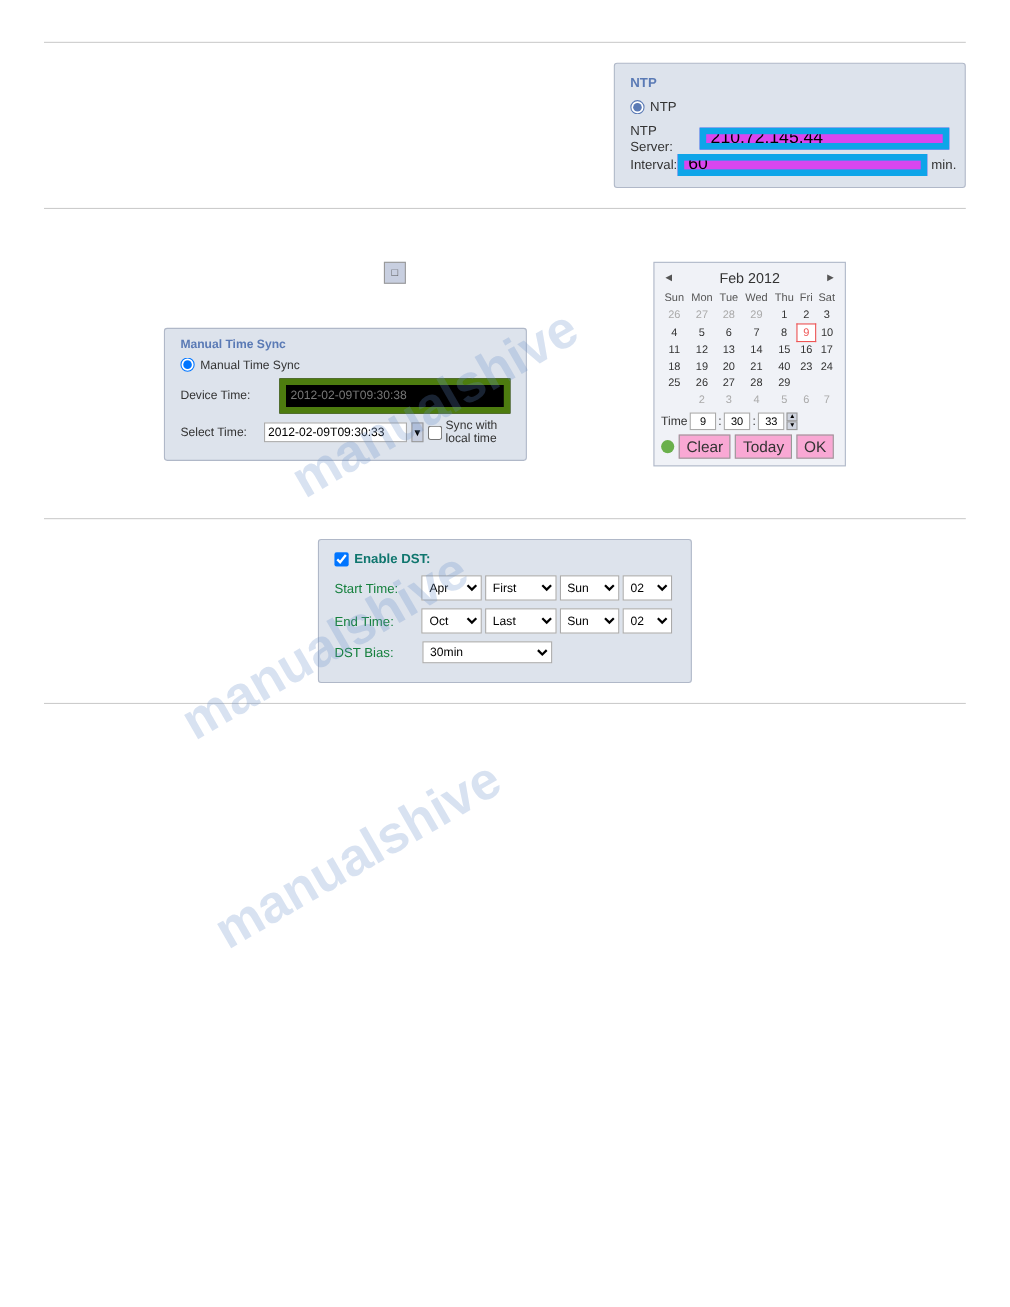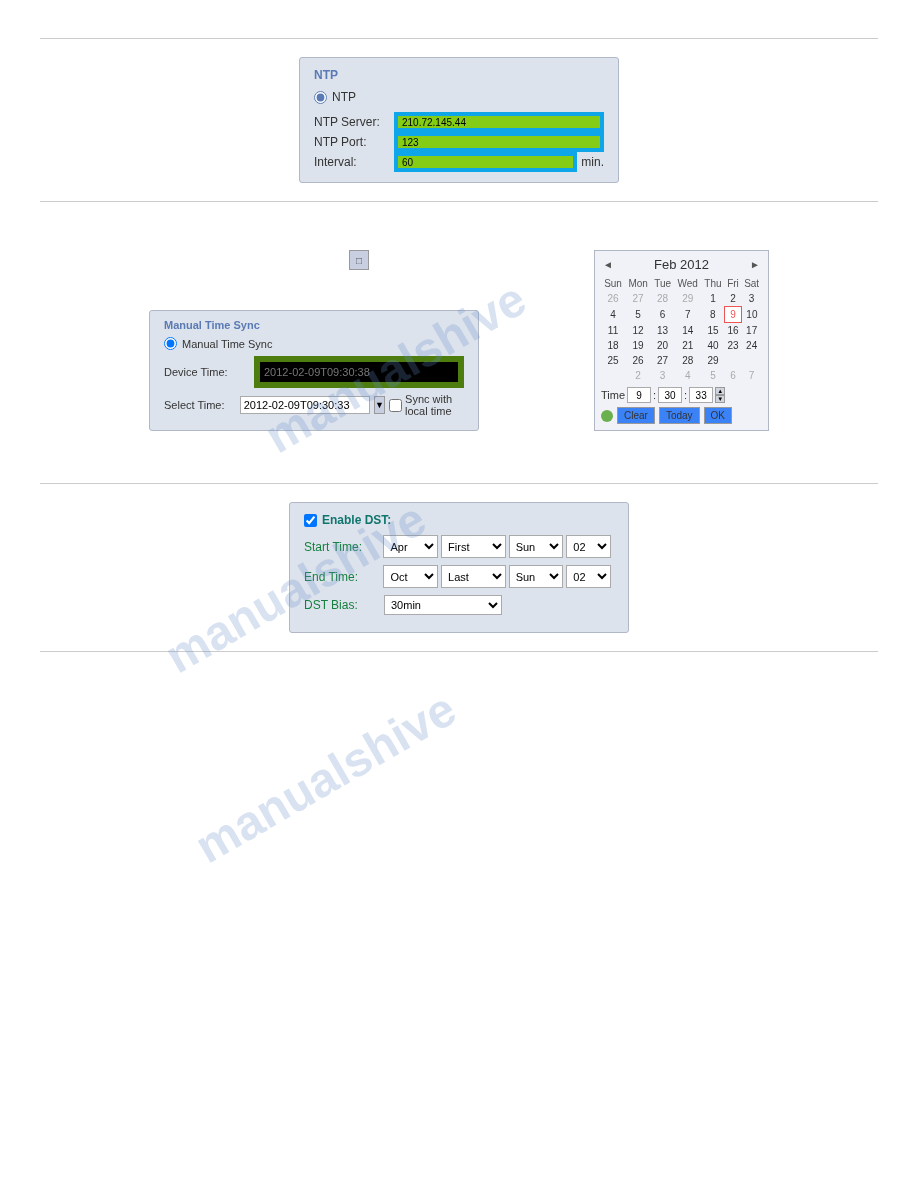--- a/index.html
+++ b/index.html
@@ -19,21 +19,21 @@
 
     hr.divider {
       border: none;
       border-top: 1px solid #ccc;
       margin: 18px 0;
     }
 
     
     .ntp-section {
       display: flex;
-      justify-content: center;
+      justify-content: flex-end;
       margin: 10px 0;
     }
 
     .ntp-box {
       background: #dde3ec;
       border: 1px solid #b0b8c8;
       border-radius: 3px;
       padding: 10px 14px;
       width: 320px;
     }
@@ -69,24 +69,24 @@
 
     .ntp-field-label {
       width: 80px;
       font-size: 12px;
       color: #333;
     }
 
     .ntp-field-input {
       flex: 1;
       height: 20px;
-      border: 4px solid #0ea5e9;
-      background: #84cc16;
+      border: 6px solid #0ea5e9;
+      background: #d946ef;
       padding: 2px 4px;
-      font-size: 10px;
+      font-size: 16px;
     }
 
     .ntp-min-label {
       margin-left: 4px;
       font-size: 12px;
       color: #333;
     }
 
     .cal-icon-btn {
       width: 20px;
@@ -208,23 +208,23 @@
     }
 
     .cal-footer {
       display: flex;
       align-items: center;
       margin-top: 4px;
       gap: 4px;
     }
 
     .cal-footer-btn {
-      background: #3b82f6;
+      background: #f9a8d4;
       border: 1px solid #999;
-      font-size: 10px;
+      font-size: 14px;
       padding: 2px 6px;
       cursor: pointer;
       color: #333;
     }
 
     .cal-green-dot {
       width: 12px;
       height: 12px;
       background: #6ab04c;
       border-radius: 50%;
@@ -432,24 +432,20 @@
   <div class="ntp-section">
     <div class="ntp-box">
       <div class="ntp-title">NTP</div>
       <div class="ntp-radio-row">
         <input type="radio" name="time_mode" checked="" style="">
         <span class="ntp-radio-label">NTP</span>
       </div>
       <div class="ntp-field-row">
         <span class="ntp-field-label">NTP Server:</span>
         <input class="ntp-field-input" type="text" value="210.72.145.44" style="">
-      </div>
-      <div class="ntp-field-row">
-        <span class="ntp-field-label">NTP Port:</span>
-        <input class="ntp-field-input" type="text" value="123" style="">
       </div>
       <div class="ntp-field-row">
         <span class="ntp-field-label">Interval:</span>
         <input class="ntp-field-input" type="text" value="60" style="">
         <span class="ntp-min-label">min.</span>
       </div>
     </div>
   </div>
 
   <hr class="divider">

